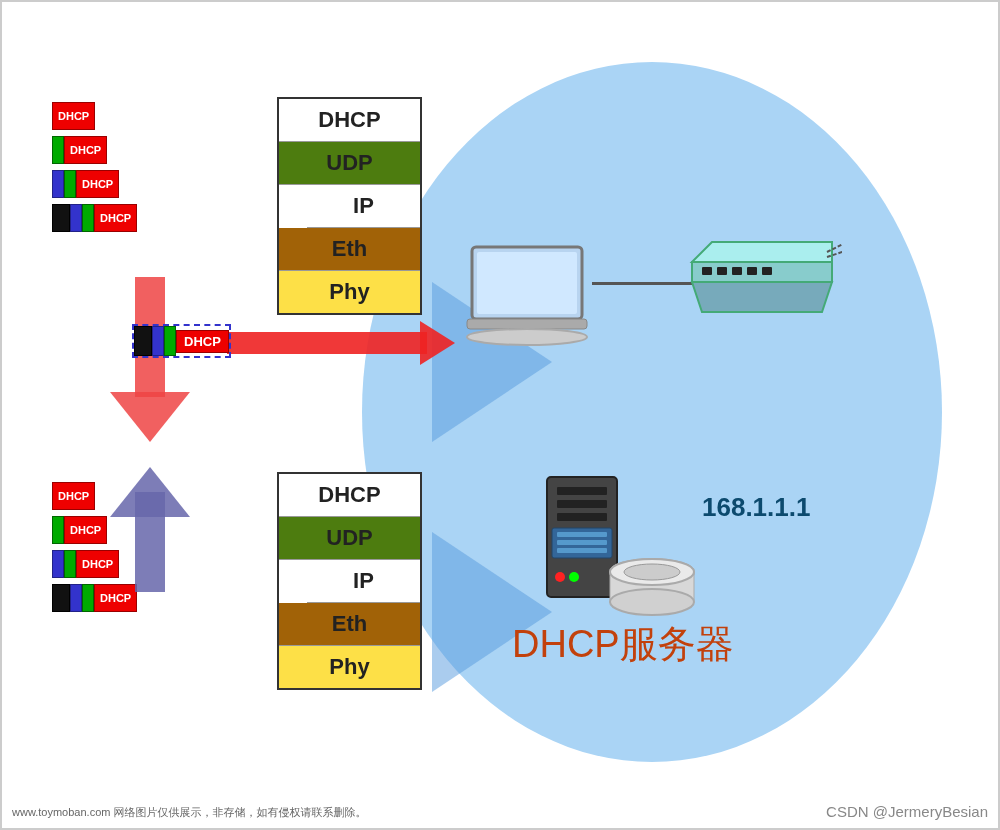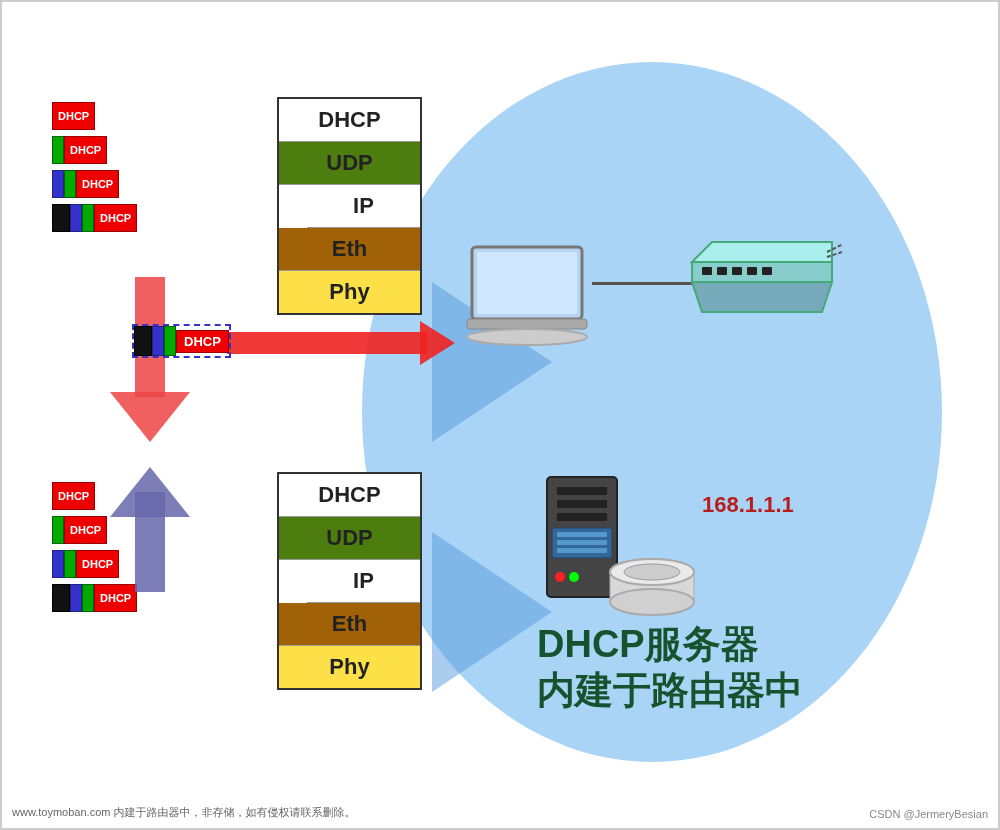--- a/index.html
+++ b/index.html
@@ -238,52 +238,51 @@
       top: 470px;
       left: 540px;
       z-index: 3;
     }
 
     
     .ip-label {
       position: absolute;
       top: 490px;
       left: 700px;
-      font-size: 22px;
-      font-weight: bold;
-      color: #b91c1c;
+      font-size: 26px;
+      font-weight: bold;
+      color: #0c4a6e;
       z-index: 4;
     }
 
     .dhcp-server-label {
       position: absolute;
       top: 620px;
       left: 510px;
       font-size: 38px;
-      font-weight: bold;
-      color: #14532d;
+      font-weight: normal;
+      color: #c2410c;
       z-index: 4;
       line-height: 1.2;
-      margin-left: 25px;
     }
 
     .watermark-left {
       position: absolute;
       bottom: 8px;
       left: 10px;
       font-size: 11px;
       color: #666;
       z-index: 10;
     }
 
     .watermark-right {
       position: absolute;
       bottom: 8px;
       right: 10px;
-      font-size: 11px;
+      font-size: 15px;
       color: #888;
       z-index: 10;
     }
 
     
     .dhcp-badge {
       background: #e00;
       color: #fff;
       font-weight: bold;
       font-size: 13px;
@@ -479,17 +478,16 @@
     <ellipse cx="110" cy="130" rx="42" ry="13" fill="#d0d0d0" stroke="#aaa" stroke-width="2"></ellipse>
     <ellipse cx="110" cy="100" rx="42" ry="13" fill="#eaeaea" stroke="#aaa" stroke-width="2"></ellipse>
     <ellipse cx="110" cy="100" rx="28" ry="8" fill="#ccc" stroke="#999" stroke-width="1"></ellipse>
   </svg>
 </div>
 
 <div class="ip-label">168.1.1.1</div>
 
 <div class="dhcp-server-label">
   <div>DHCP服务器</div>
-  <div>内建于路由器中</div>
-</div>
-
-<div class="watermark-left">www.toymoban.com 内建于路由器中，非存储，如有侵权请联系删除。</div>
+</div>
+
+<div class="watermark-left">www.toymoban.com 网络图片仅供展示，非存储，如有侵权请联系删除。</div>
 <div class="watermark-right">CSDN @JermeryBesian</div>
 
 </body></html>

